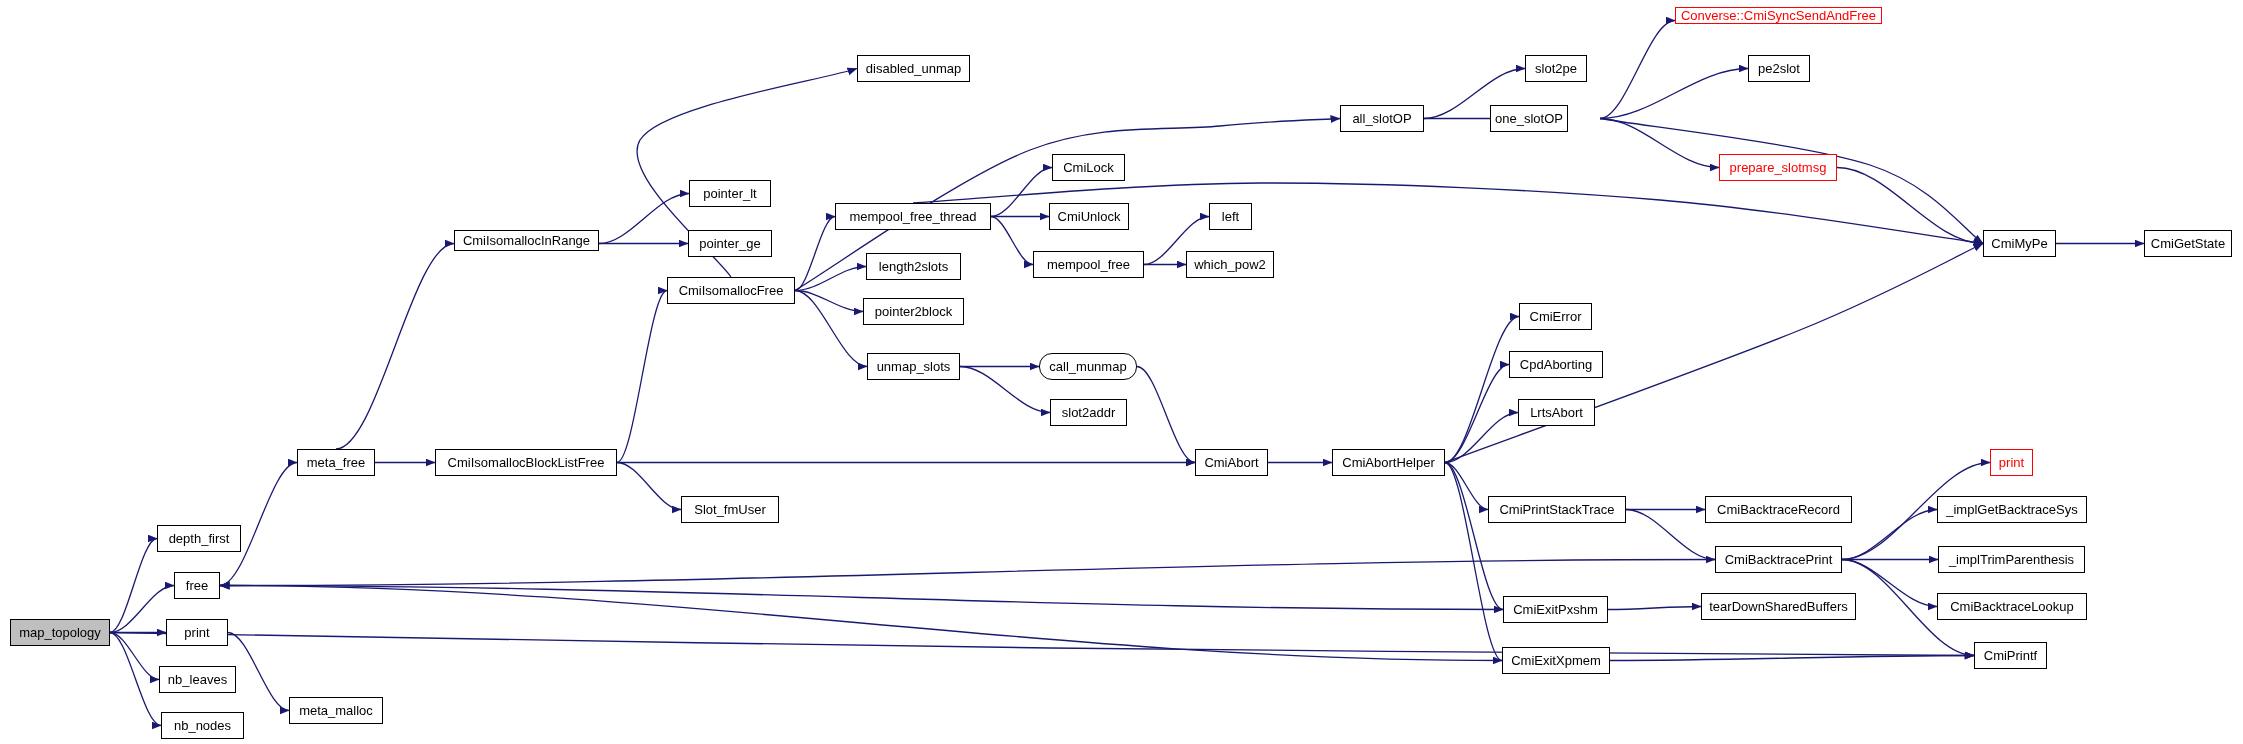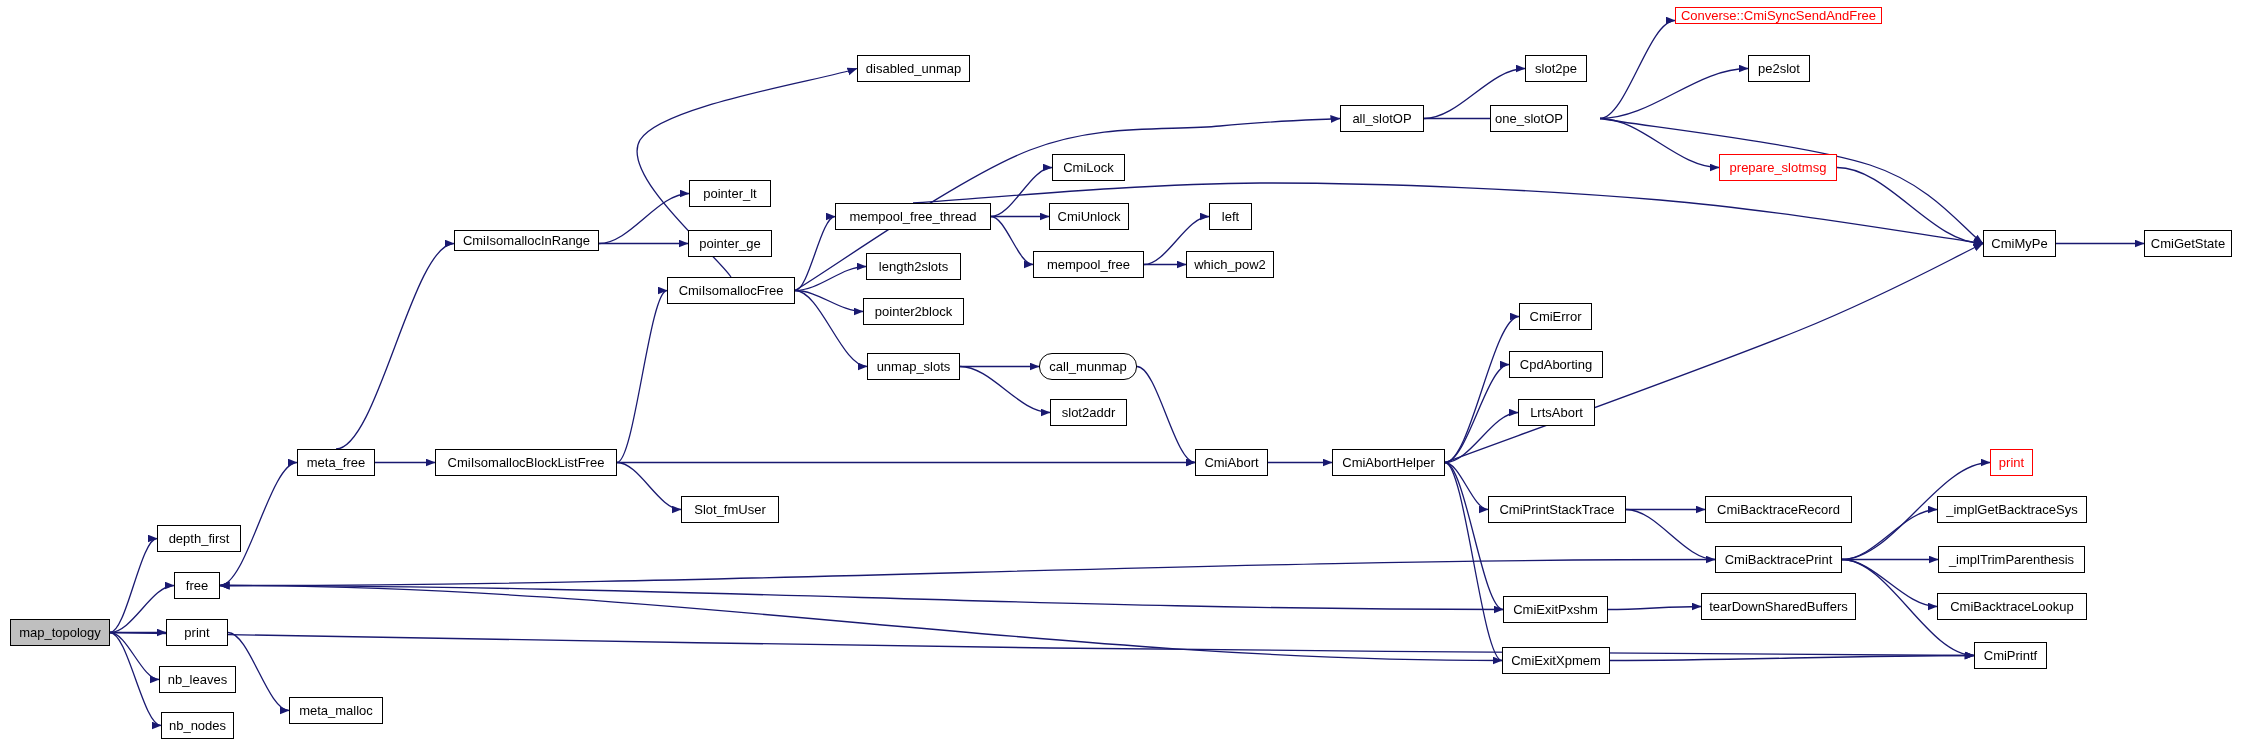--- a/index.html
+++ b/index.html
@@ -102,21 +102,21 @@
       <path d="M1600,118.5 C1645,126.25 1806.1666666666667,144.16666666666666 1870,165 C1933.8333333333333,185.83333333333334 1964.1666666666667,230.41666666666666 1983,243.5" class="edge" marker-end="url(#arrow)"></path>
       <path d="M1837,167.5 C1888.1,167.5 1931.9,243.5 1983,243.5" class="edge" marker-end="url(#arrow)"></path>
       <path d="M2056,243.5 C2086.8,243.5 2113.2,243.5 2144,243.5" class="edge" marker-end="url(#arrow)"></path>
     </svg>
 
 <div class="node root" style="left: 10px; top: 619px; width: 100px; height: 27px;">map_topology</div>
     <div class="node" style="left: 157px; top: 525px; width: 84px; height: 27px;">depth_first</div>
     <div class="node" style="left: 174px; top: 572px; width: 46px; height: 27px;">free</div>
     <div class="node" style="left: 166px; top: 619px; width: 62px; height: 27px;">print</div>
     <div class="node" style="left: 159px; top: 666px; width: 77px; height: 27px;">nb_leaves</div>
-    <div class="node" style="left: 161px; top: 712px; width: 73px; height: 27px;">nb_nodes</div>
+    <div class="node" style="left: 161px; top: 712px; width: 83px; height: 27px;">nb_nodes</div>
     <div class="node" style="left: 297px; top: 449px; width: 78px; height: 27px;">meta_free</div>
     <div class="node" style="left: 289px; top: 697px; width: 94px; height: 27px;">meta_malloc</div>
     <div class="node" style="left: 435px; top: 449px; width: 182px; height: 27px;">CmiIsomallocBlockListFree</div>
     <div class="node" style="left: 454px; top: 230px; width: 145px; height: 21px;">CmiIsomallocInRange</div>
     <div class="node" style="left: 689px; top: 180px; width: 82px; height: 27px;">pointer_lt</div>
     <div class="node" style="left: 688px; top: 230px; width: 84px; height: 27px;">pointer_ge</div>
     <div class="node" style="left: 667px; top: 277px; width: 128px; height: 27px;">CmiIsomallocFree</div>
     <div class="node" style="left: 857px; top: 55px; width: 113px; height: 27px;">disabled_unmap</div>
     <div class="node" style="left: 835px; top: 203px; width: 156px; height: 27px;">mempool_free_thread</div>
     <div class="node" style="left: 1052px; top: 154px; width: 73px; height: 27px;">CmiLock</div>

